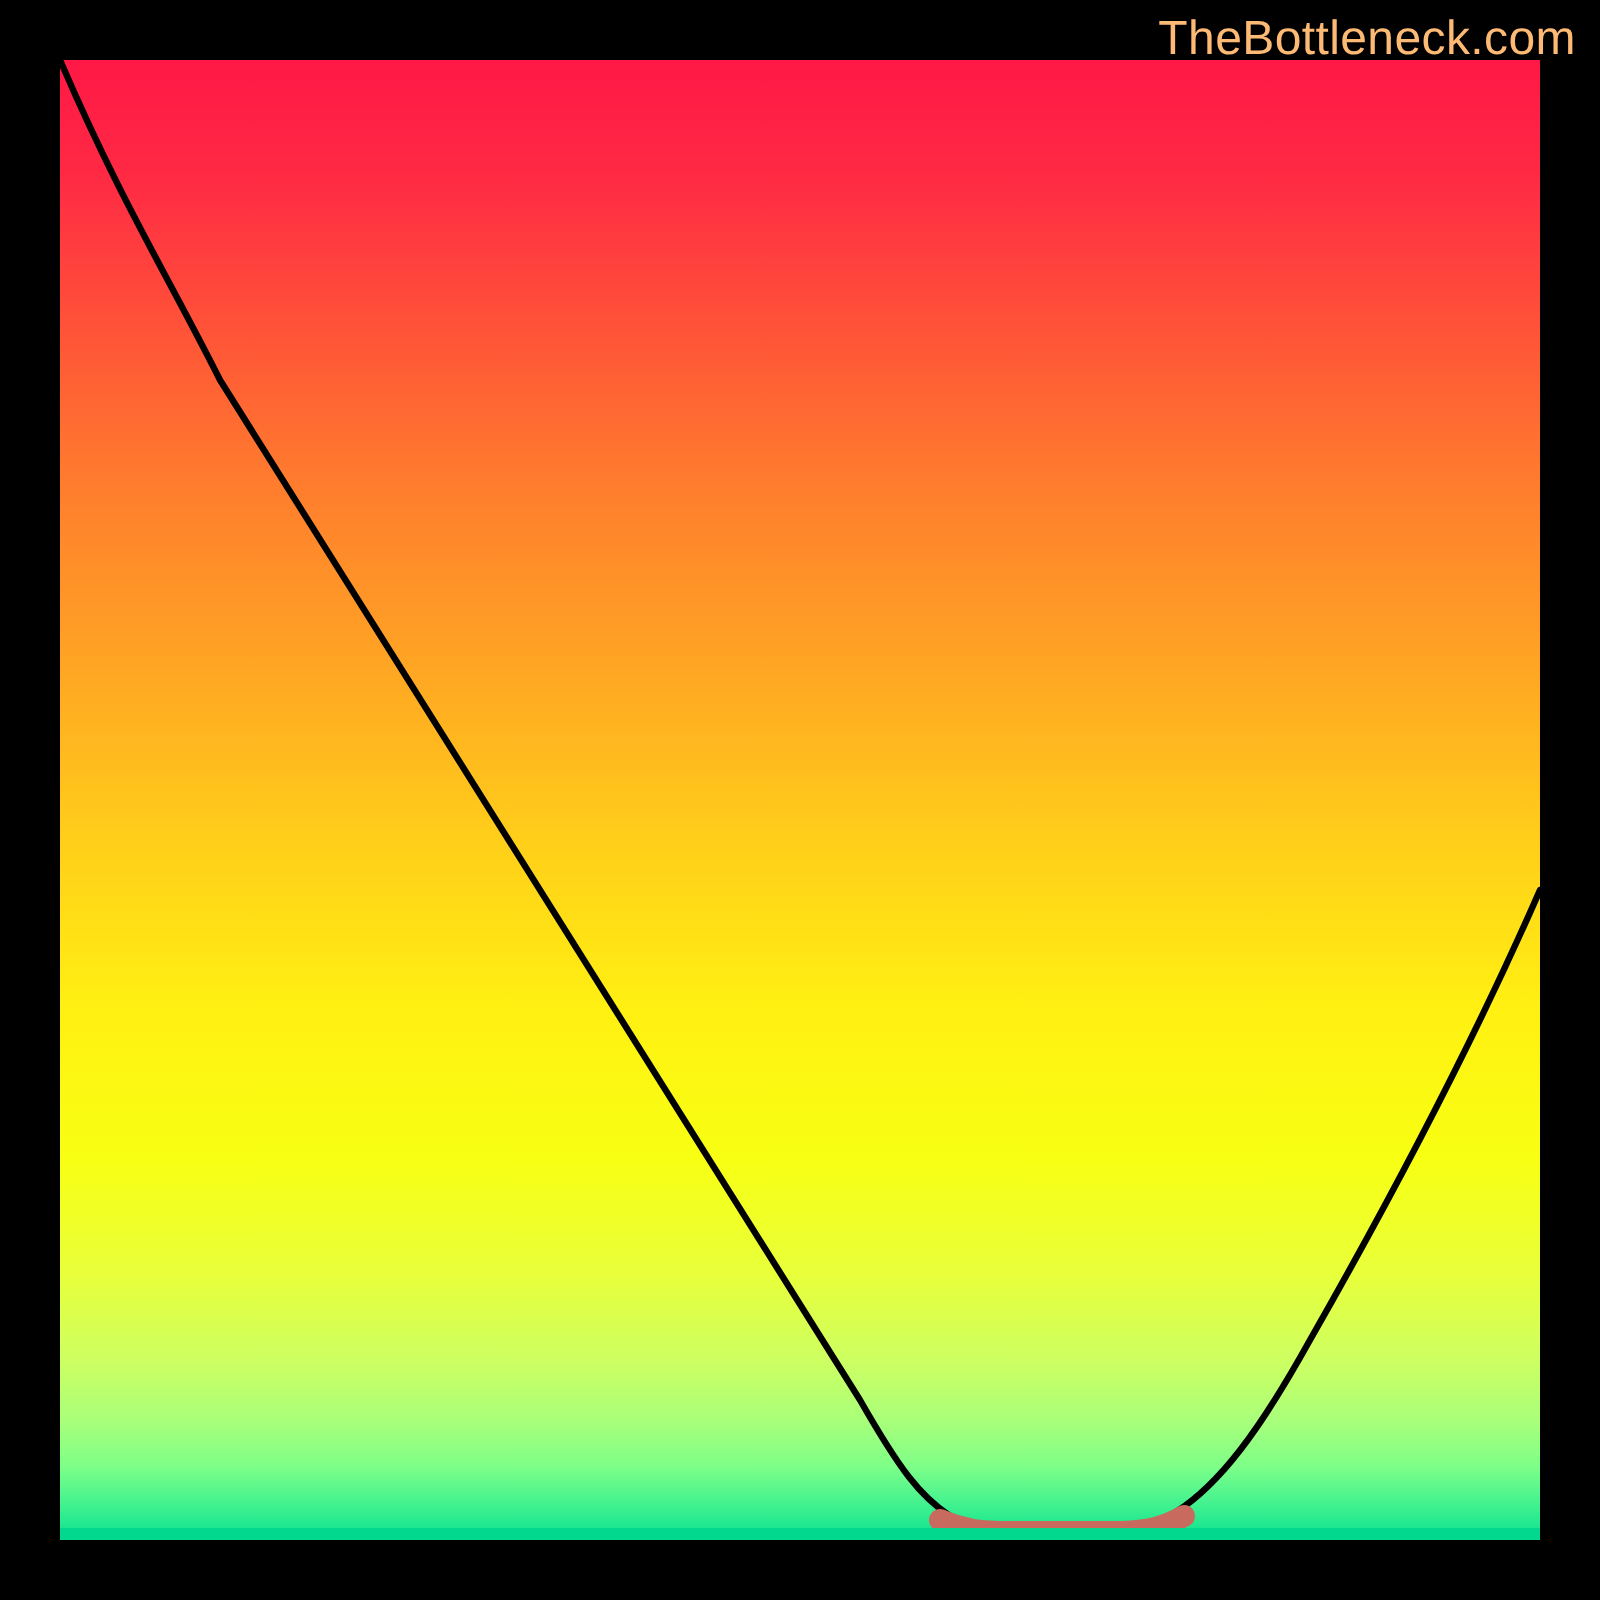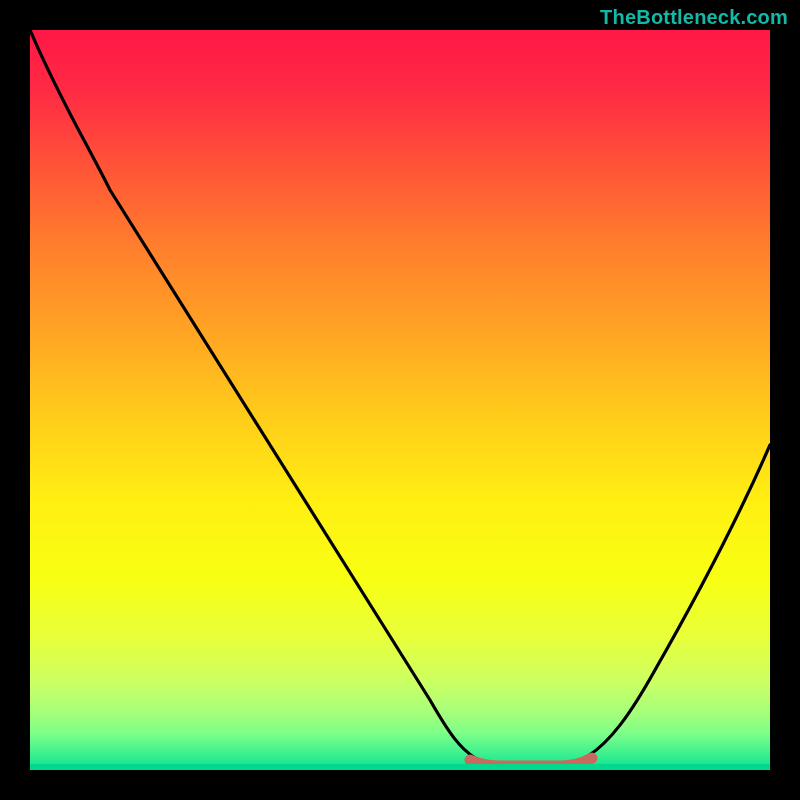--- a/index.html
+++ b/index.html
@@ -40,23 +40,23 @@
     position: absolute;
     left: 0; right: 0; bottom: 0;
     height: 6px;
     background: #02d88e;
   }
   .watermark {
     position: absolute;
     top: 6px;
     right: 12px;
     font-family: Arial, Helvetica, sans-serif;
-    font-size: 20px;
-    color: #14b8a6;
-    font-weight: 700;
+    font-size: 24px;
+    color: #fdba74;
+    font-weight: 400;
     letter-spacing: 0.2px;
     user-select: none;
   }
   .curve {
     position: absolute;
     left: 0; top: 0;
     width: 740px;
     height: 740px;
     pointer-events: none;
   }

